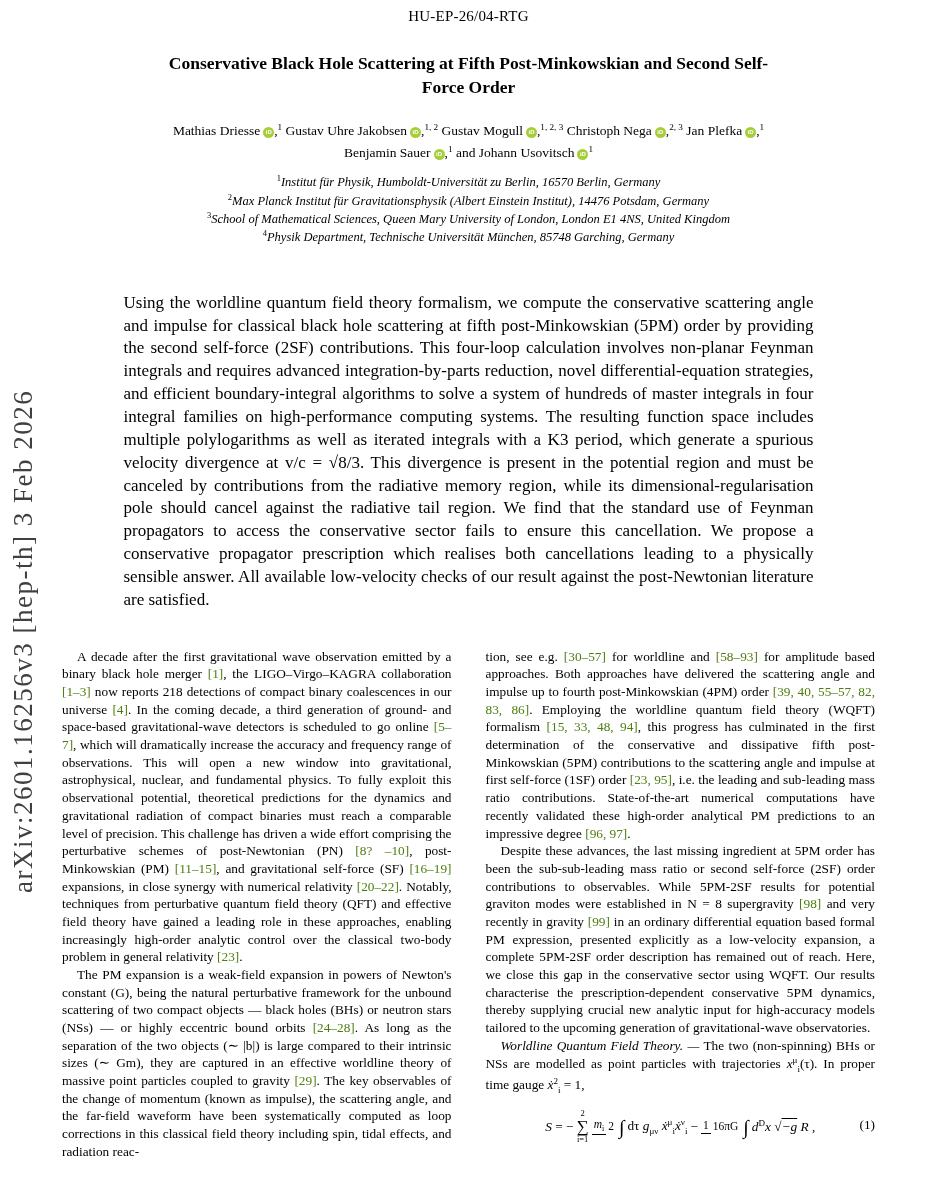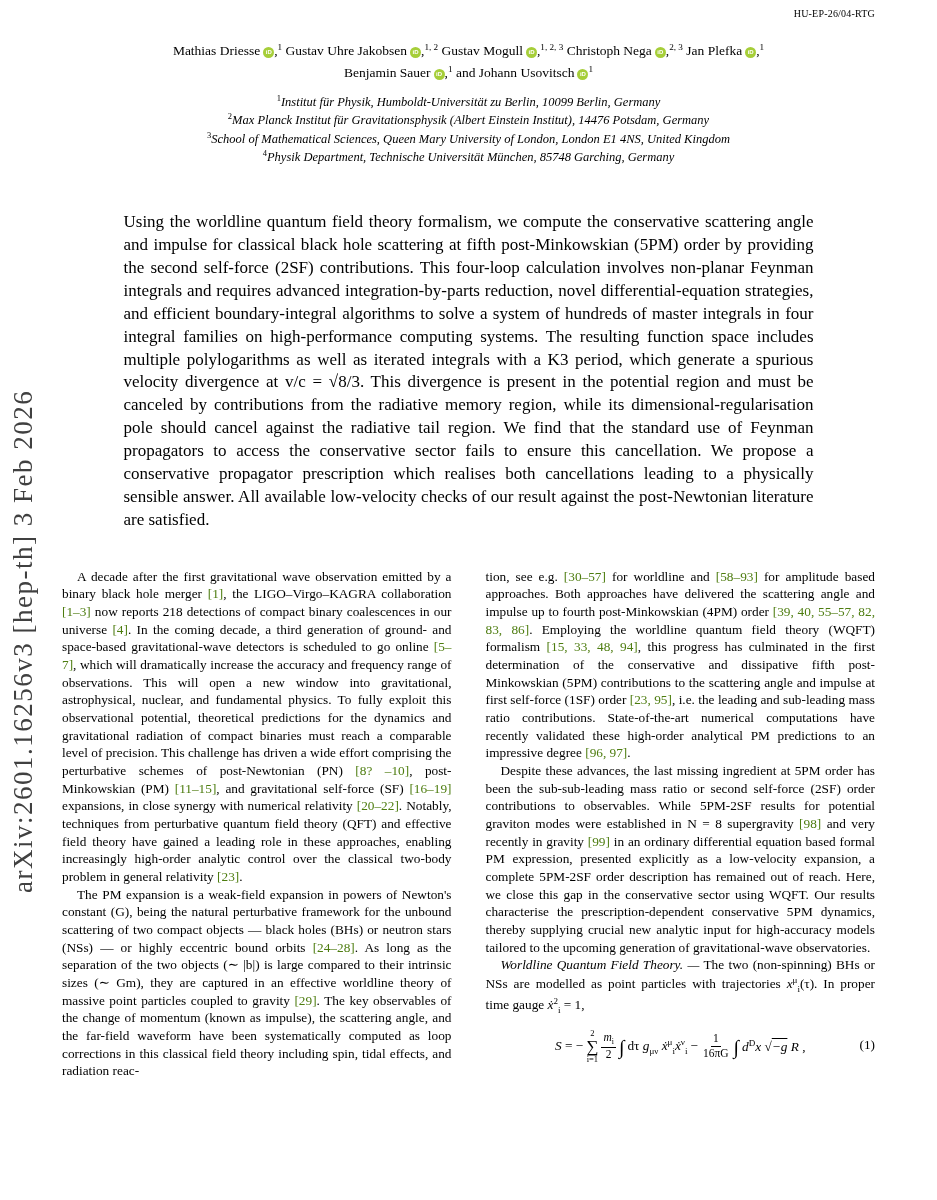--- a/index.html
+++ b/index.html
@@ -3,21 +3,21 @@
 <meta charset="utf-8">
 <style>
   * { box-sizing: border-box; }
   html,body { margin:0; padding:0; background:#ffffff; }
   body {
     width:937px; height:1200px; position:relative; overflow:hidden;
     font-family:"Liberation Serif", serif; color:#000;
   }
   .page { position:relative; width:937px; height:1200px; padding:8px 62px 0 62px; }
 
-  .report-number { text-align:right; font-size:10px; letter-spacing:0.2px; }
+  .report-number { text-align:center; font-size:15px; letter-spacing:0.2px; }
 
   .title {
     text-align:center; font-weight:bold; font-size:17.5px; line-height:1.38;
     width:600px; margin:26px auto 0 auto;
   }
 
   .authors {
     text-align:center; font-size:13.5px; line-height:1.55;
     width:650px; margin:20px auto 0 auto;
   }
@@ -60,45 +60,46 @@
 
   .equation {
     position:relative; display:flex; justify-content:center; align-items:center;
     padding:13px 0 11px 0; font-size:13.3px;
   }
   .eq-body { display:inline-flex; align-items:center; gap:3px; }
   .eq-number { position:absolute; right:0; top:50%; transform:translateY(-50%); }
   .sum { display:inline-flex; flex-direction:column; align-items:center; line-height:1; }
   .sum-top, .sum-bot { font-size:8.5px; }
   .sum-glyph { font-size:17px; line-height:1; }
-  .frac { display:inline-flex; flex-direction:column; align-items:center; line-height:1.15; }
+  .frac { display:inline-flex; flex-direction:row; align-items:center; line-height:1.15; }
   .fnum, .fden { font-size:11.5px; padding:0 2px; }
   .fnum { border-bottom:0.8px solid #000; }
   .int { font-size:20px; line-height:1; position:relative; top:1px; }
 </style>
 </head>
 <body>
 
 <div class="page">
 
   <div class="report-number">HU-EP-26/04-RTG</div>
 
+  <div class="title">Conservative Black Hole Scattering at Fifth Post-Minkowskian and Second Self-Force Order</div>
 
   <div class="authors">
     <span class="author"><span>Mathias Driesse</span><span class="orcid-icon">iD</span><span>,</span><sup>1</sup></span>
     <span class="author"><span>Gustav Uhre Jakobsen</span><span class="orcid-icon">iD</span><span>,</span><sup>1, 2</sup></span>
     <span class="author"><span>Gustav Mogull</span><span class="orcid-icon">iD</span><span>,</span><sup>1, 2, 3</sup></span>
     <span class="author"><span>Christoph Nega</span><span class="orcid-icon">iD</span><span>,</span><sup>2, 3</sup></span>
     <span class="author"><span>Jan Plefka</span><span class="orcid-icon">iD</span><span>,</span><sup>1</sup></span>
     <span class="author"><span>Benjamin Sauer</span><span class="orcid-icon">iD</span><span>,</span><sup>1</sup></span>
     <span class="author"><span>and Johann Usovitsch</span><span class="orcid-icon">iD</span><span></span><sup>1</sup></span>
   </div>
 
   <div class="affils">
-    <div class="affil"><sup>1</sup><span class="affil-text">Institut für Physik, Humboldt-Universität zu Berlin, 10099 Berlin, Germany</span></div>
+    <div class="affil"><sup>1</sup><span class="affil-text">Institut für Physik, Humboldt-Universität zu Berlin, 16570 Berlin, Germany</span></div>
     <div class="affil"><sup>2</sup><span class="affil-text">Max Planck Institut für Gravitationsphysik (Albert Einstein Institut), 14476 Potsdam, Germany</span></div>
     <div class="affil"><sup>3</sup><span class="affil-text">School of Mathematical Sciences, Queen Mary University of London, London E1 4NS, United Kingdom</span></div>
     <div class="affil"><sup>4</sup><span class="affil-text">Physik Department, Technische Universität München, 85748 Garching, Germany</span></div>
   </div>
 
   <div class="abstract"><span>Using the worldline quantum field theory formalism, we compute the conservative scattering angle and impulse for classical black hole scattering at fifth post-Minkowskian (5PM) order by providing the second self-force (2SF) contributions. This four-loop calculation involves non-planar Feynman integrals and requires advanced integration-by-parts reduction, novel differential-equation strategies, and efficient boundary-integral algorithms to solve a system of hundreds of master integrals in four integral families on high-performance computing systems. The resulting function space includes multiple polylogarithms as well as iterated integrals with a K3 period, which generate a spurious velocity divergence at v/c = √8/3. This divergence is present in the potential region and must be canceled by contributions from the radiative memory region, while its dimensional-regularisation pole should cancel against the radiative tail region. We find that the standard use of Feynman propagators to access the conservative sector fails to ensure this cancellation. We propose a conservative propagator prescription which realises both cancellations leading to a physically sensible answer. All available low-velocity checks of our result against the post-Newtonian literature are satisfied.</span></div>
 
   <div class="columns">
     <div class="col">
       <p><span>A decade after the first gravitational wave observation emitted by a binary black hole merger </span><span class="cite">[1]</span><span>, the LIGO–Virgo–KAGRA collaboration </span><span class="cite">[1–3]</span><span> now reports 218 detections of compact binary coalescences in our universe </span><span class="cite">[4]</span><span>. In the coming decade, a third generation of ground- and space-based gravitational-wave detectors is scheduled to go online </span><span class="cite">[5–7]</span><span>, which will dramatically increase the accuracy and frequency range of observations. This will open a new window into gravitational, astrophysical, nuclear, and fundamental physics. To fully exploit this observational potential, theoretical predictions for the dynamics and gravitational radiation of compact binaries must reach a comparable level of precision. This challenge has driven a wide effort comprising the perturbative schemes of post-Newtonian (PN) </span><span class="cite">[8? –10]</span><span>, post-Minkowskian (PM) </span><span class="cite">[11–15]</span><span>, and gravitational self-force (SF) </span><span class="cite">[16–19]</span><span> expansions, in close synergy with numerical relativity </span><span class="cite">[20–22]</span><span>. Notably, techniques from perturbative quantum field theory (QFT) and effective field theory have gained a leading role in these approaches, enabling increasingly high-order analytic control over the classical two-body problem in general relativity </span><span class="cite">[23]</span><span>.</span></p>

